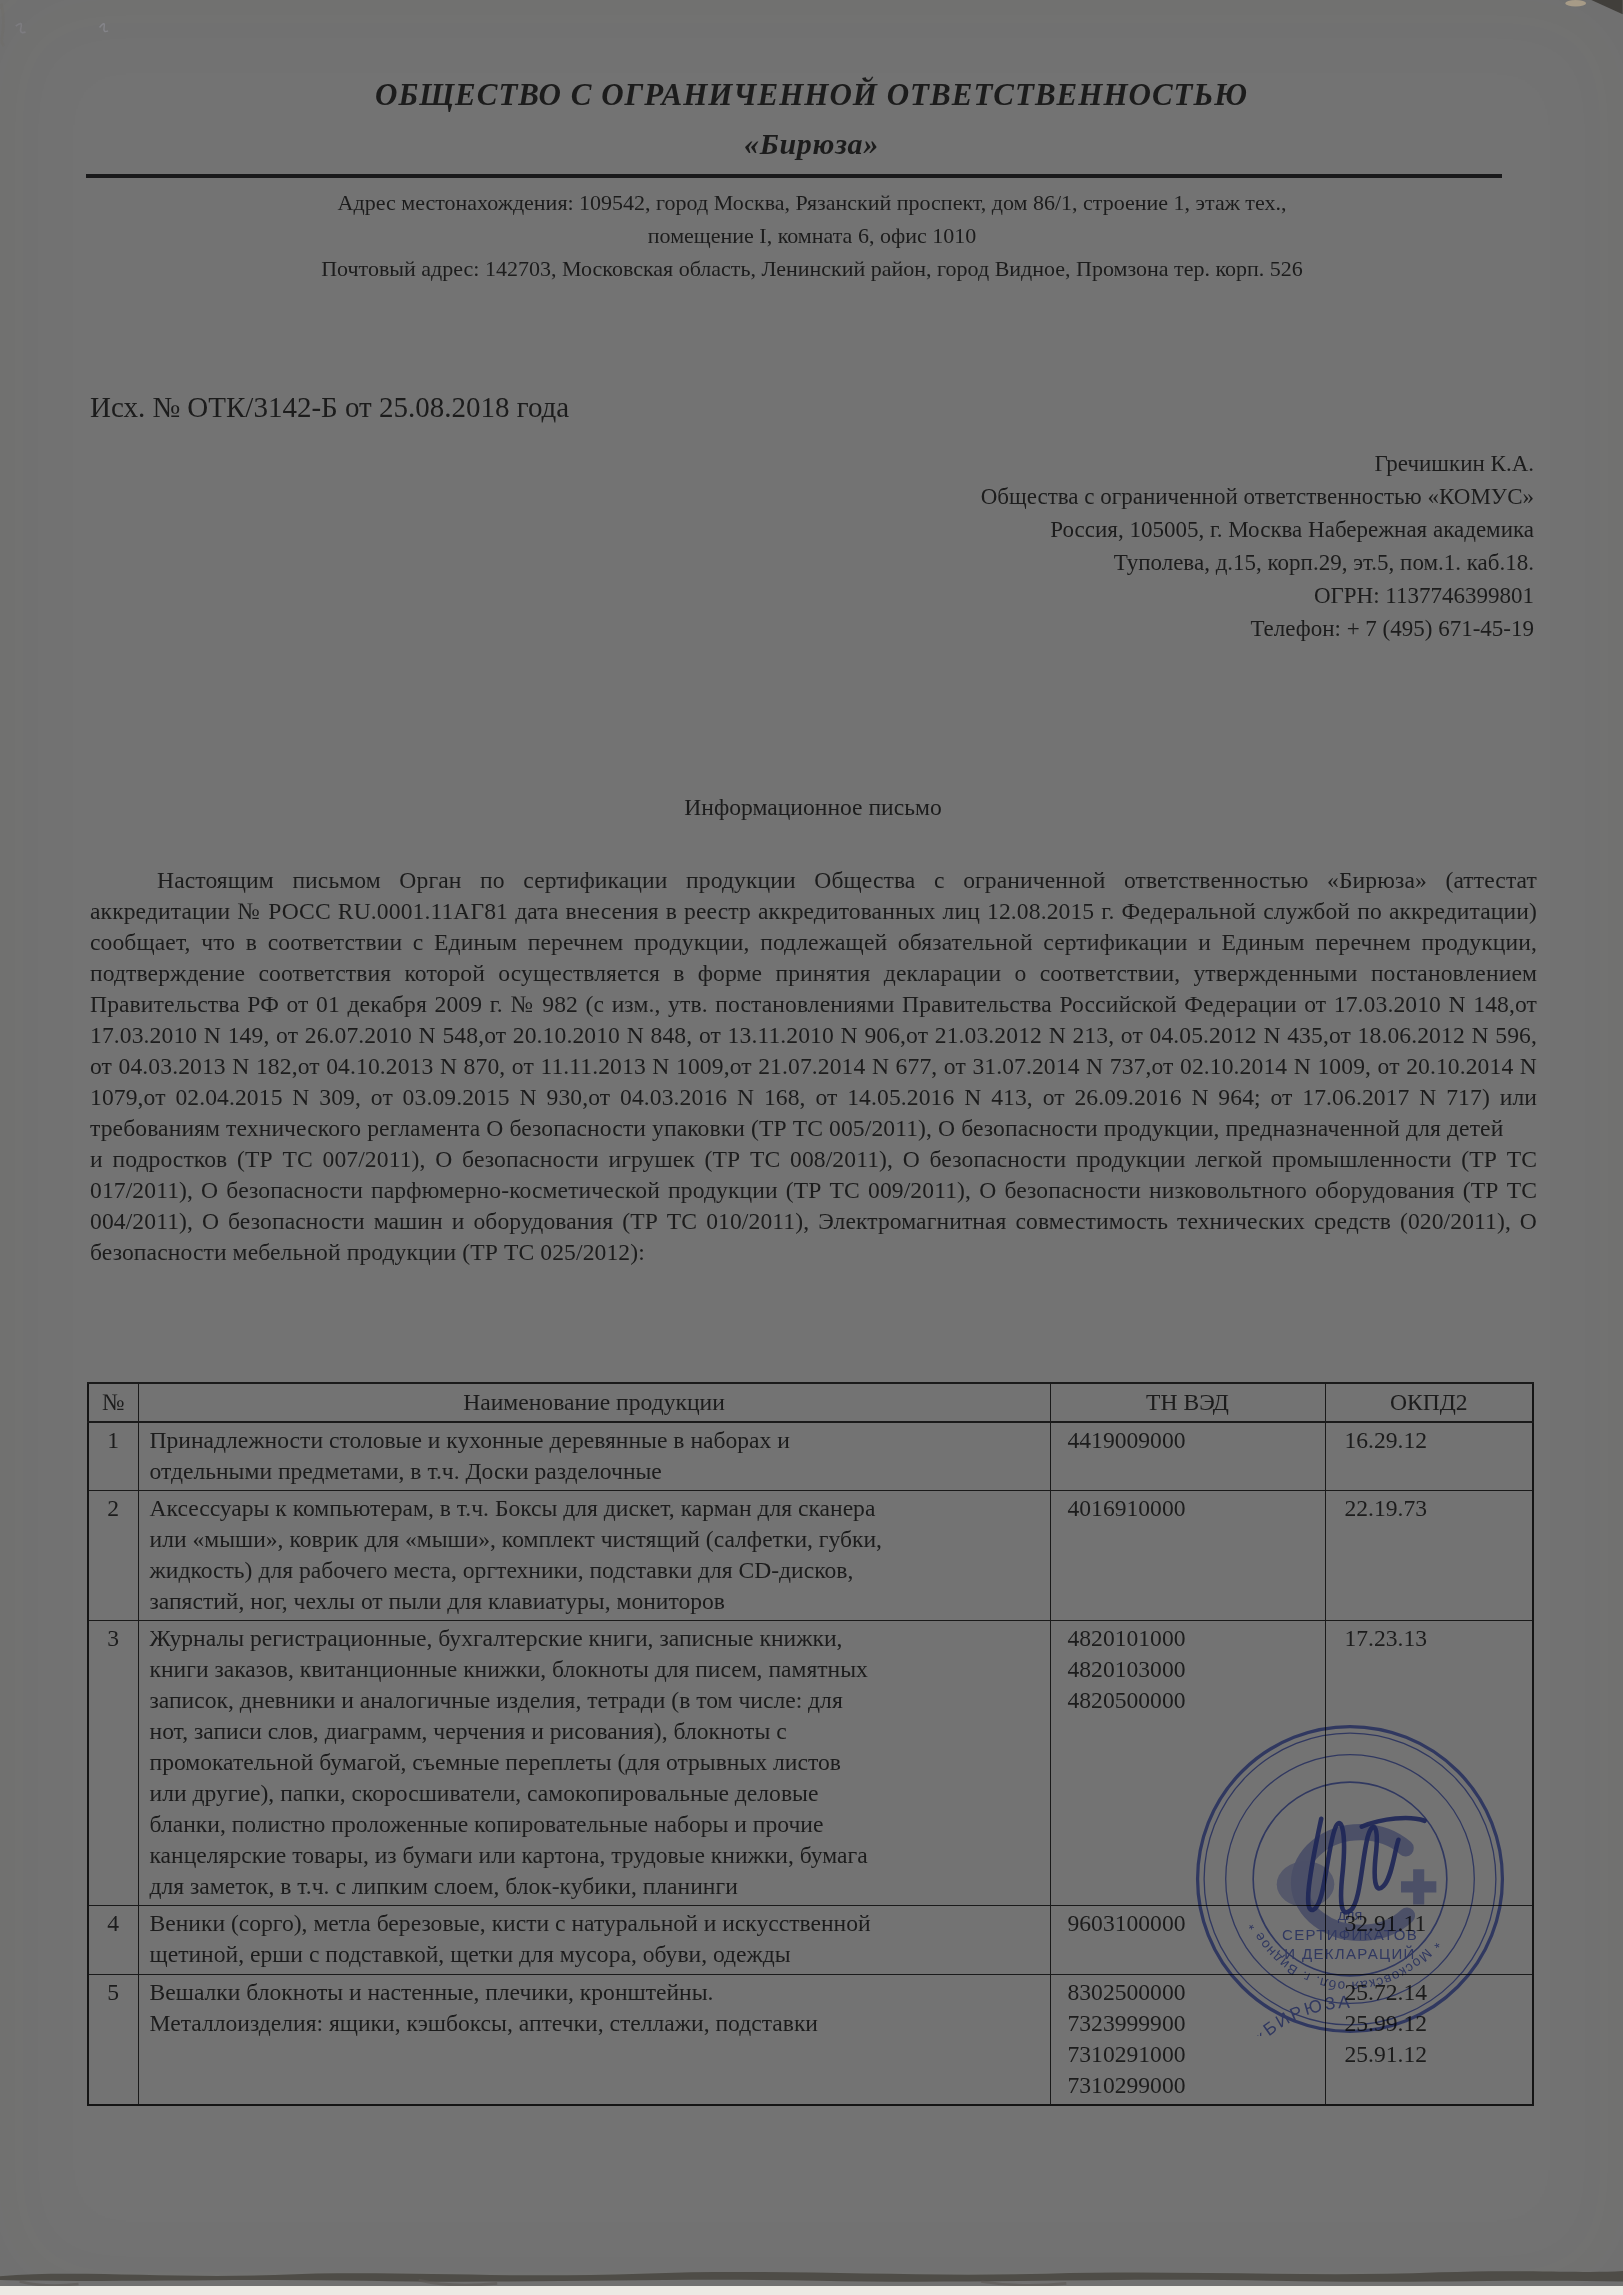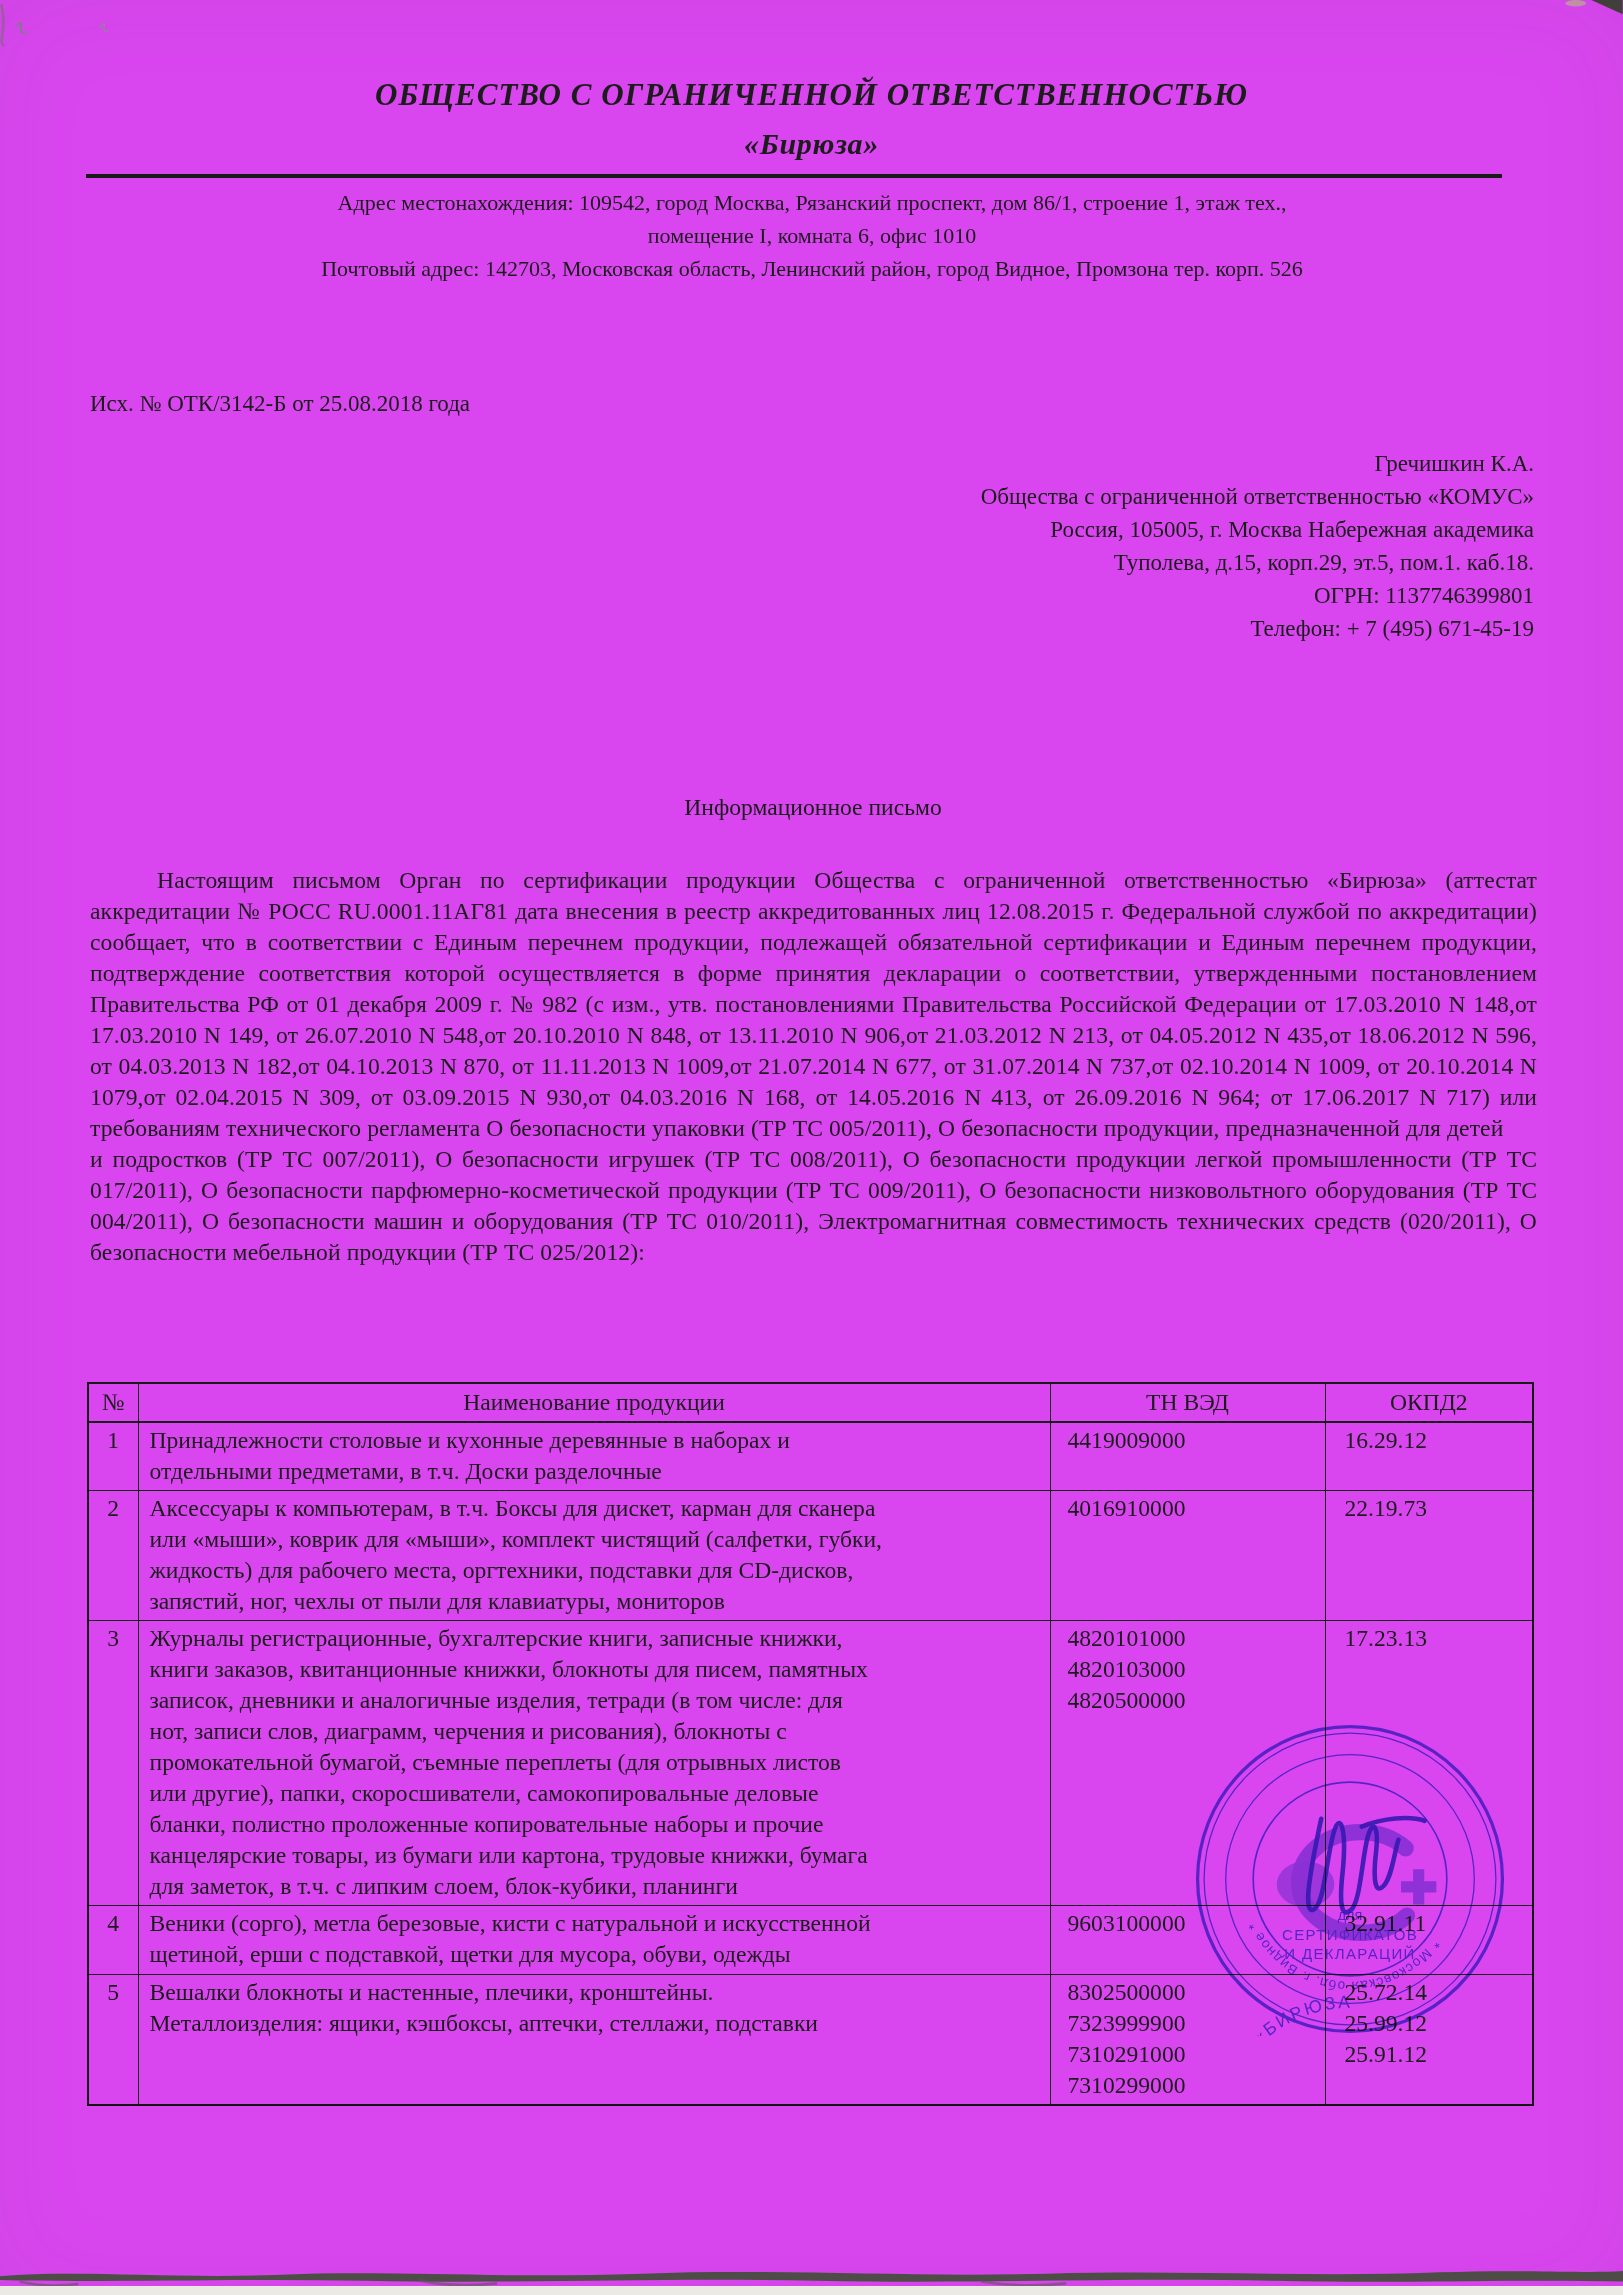--- a/index.html
+++ b/index.html
@@ -1,20 +1,20 @@
 <!DOCTYPE html>
 <html style="font-size:10.5px"><head>
 <meta charset="utf-8">
 <style>
   html,body{margin:0;padding:0;background:#9a9a98;}
   .page{
     position:relative;
     width:1623px;height:2295px;
     margin:0 auto;
-    background:#d946ef;
+    background:#737373;
     font-family:"Liberation Serif","DejaVu Serif",serif;
     color:#1c1c1c;
     overflow:hidden;
     box-shadow:inset 0 0 105px rgba(60,55,40,.05);
   }
   
   .company-title{
     position:absolute;top:77px;left:0;width:1623px;
     text-align:center;font-weight:bold;font-style:italic;
     font-size:31px;letter-spacing:1px;white-space:nowrap;
@@ -31,21 +31,21 @@
   .address-block{
     position:absolute;top:186px;left:86px;width:1452px;
     text-align:center;font-size:22px;line-height:33px;
   }
   .reg-block{
     position:absolute;top:306px;left:86px;width:1452px;
     text-align:center;font-size:22px;line-height:35px;
   }
   .ref-line{
     position:absolute;top:391px;left:90px;
-    font-size:23px;
+    font-size:29px;
   }
   .recipient{
     position:absolute;top:447px;right:89px;width:916px;
     text-align:right;font-size:23px;line-height:33px;
   }
   
   .letter-title{
     position:absolute;top:794px;left:90px;width:1446px;
     text-align:center;font-size:23.6px;
   }

